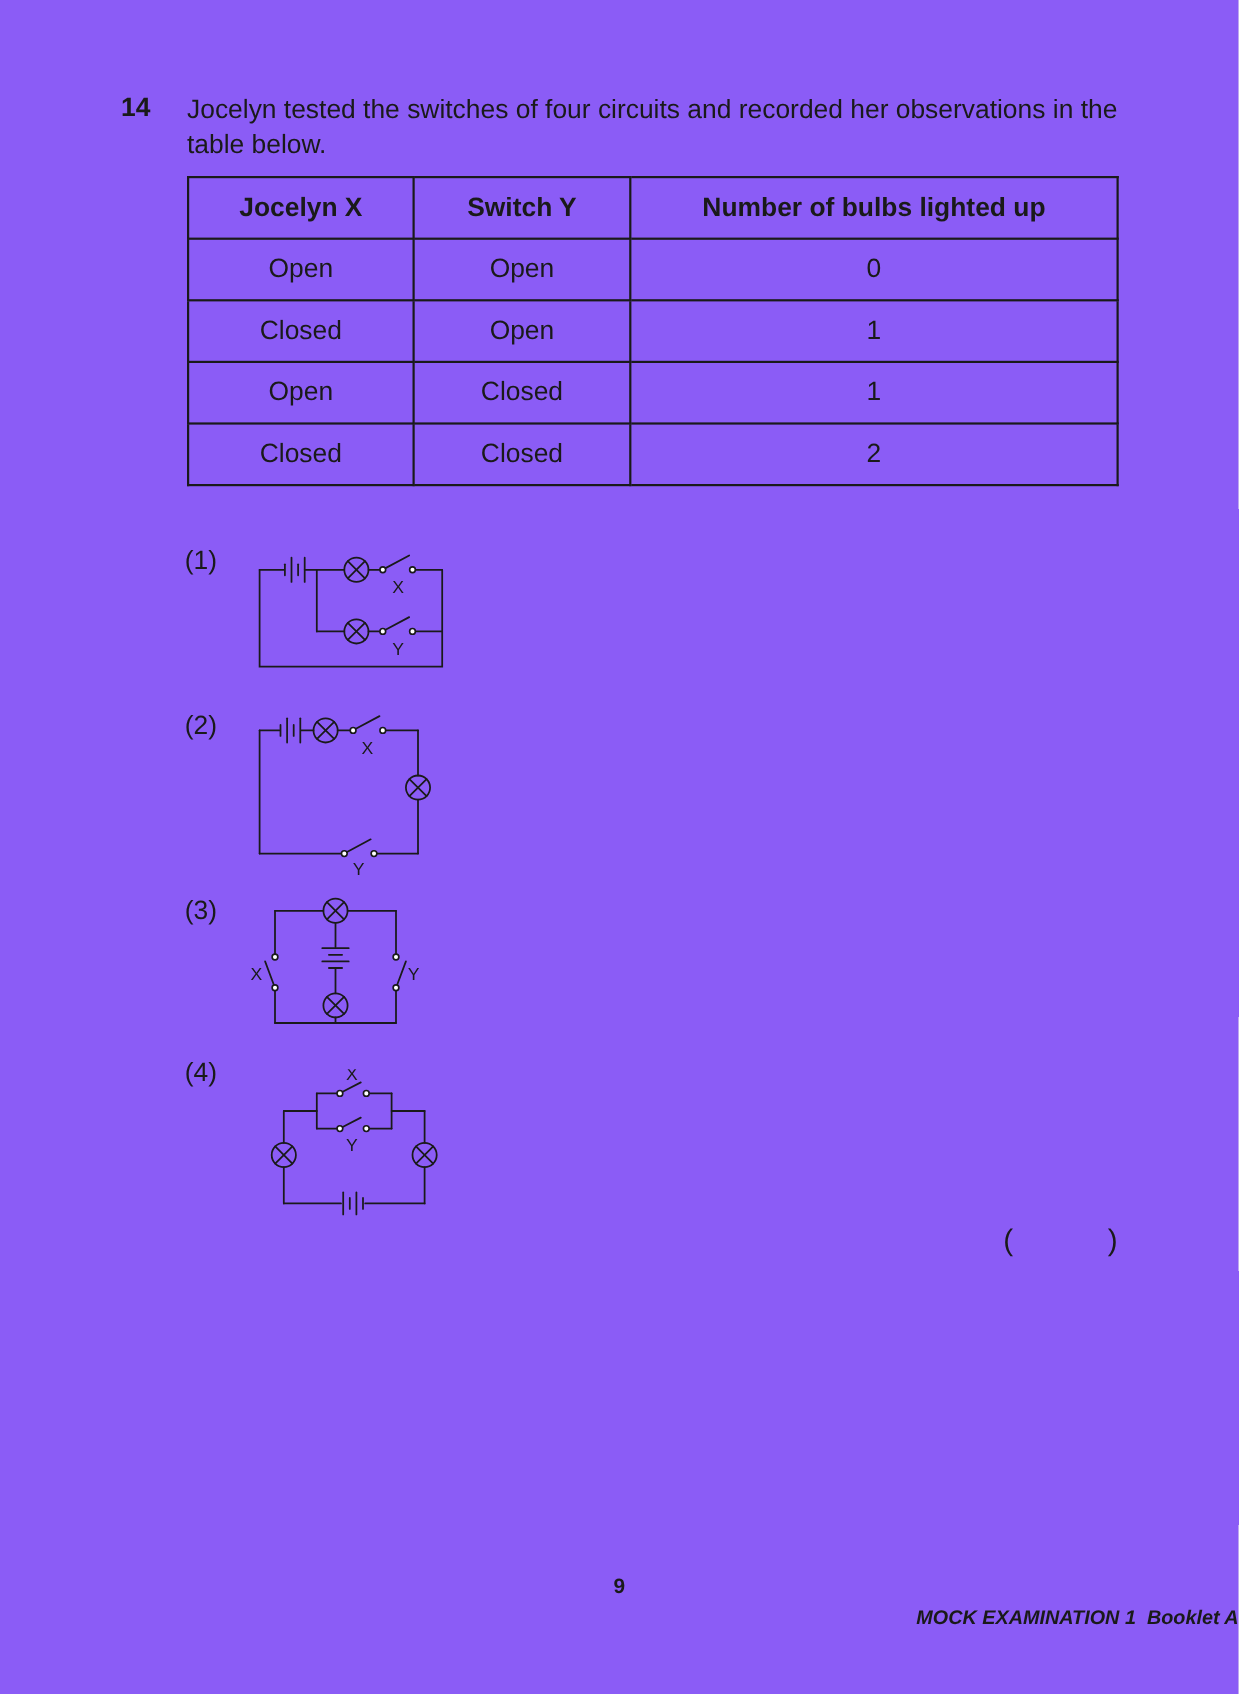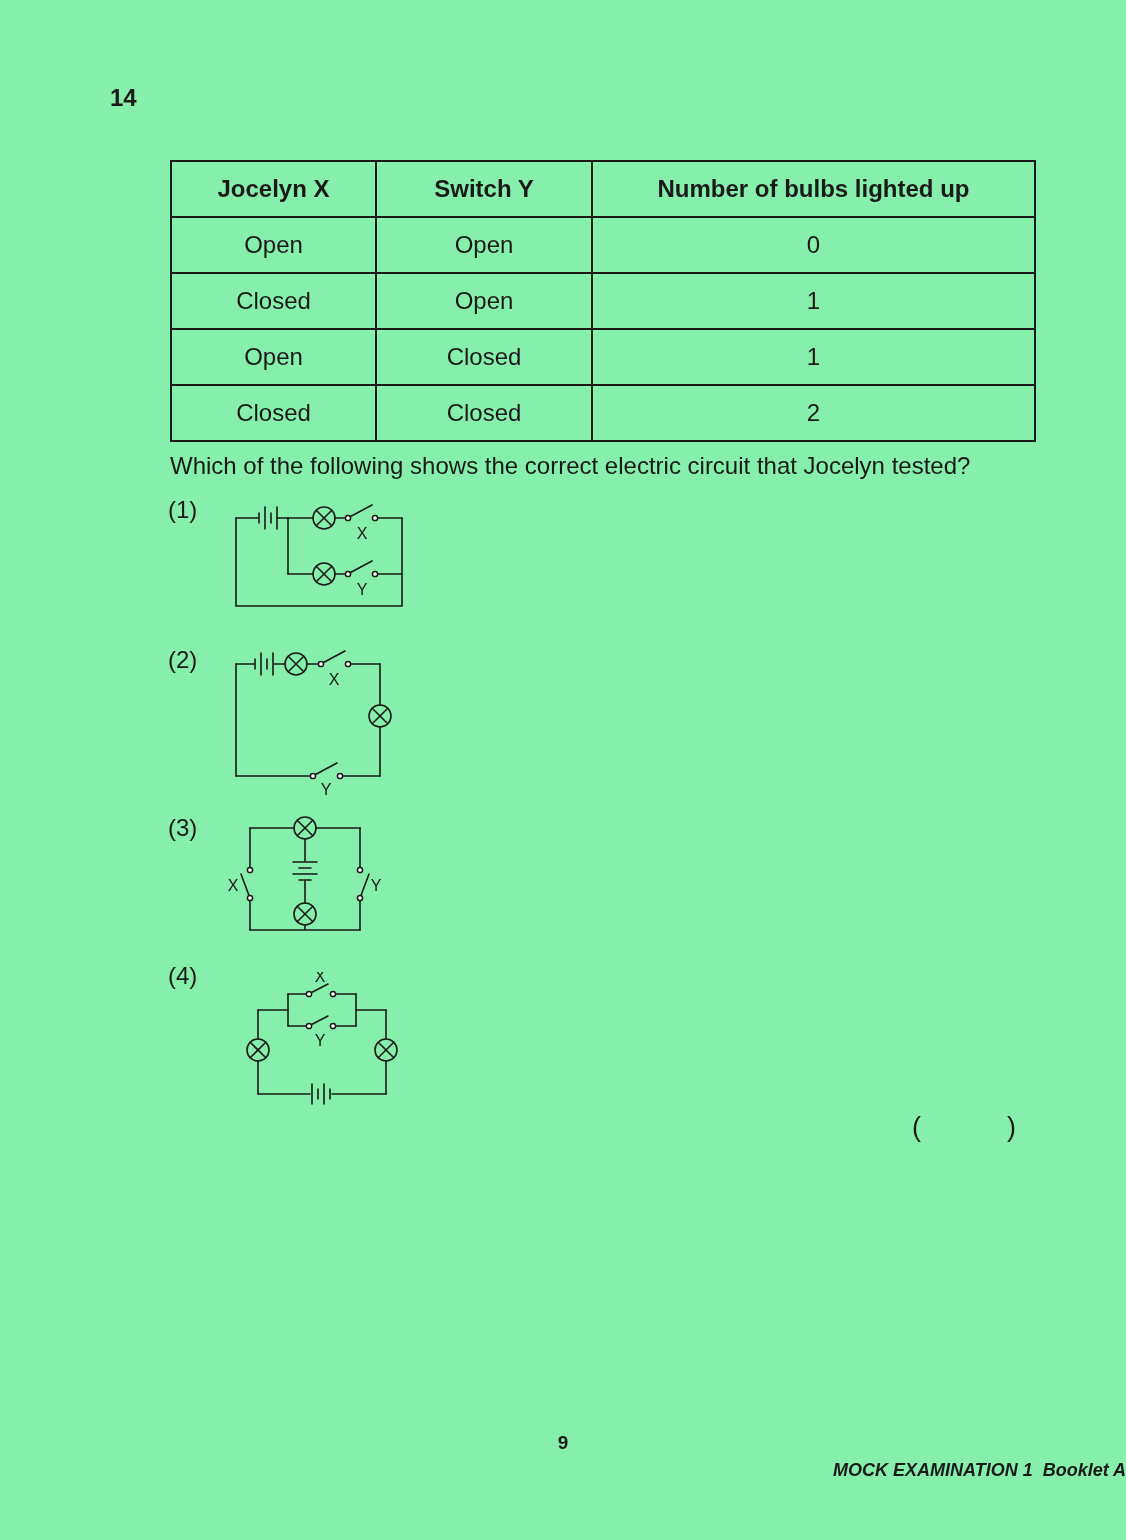--- a/index.html
+++ b/index.html
@@ -1,30 +1,30 @@
 <!DOCTYPE html>
 <html><head>
 <meta charset="utf-8">
 <style>
   * { margin:0; padding:0; box-sizing:border-box; }
   html,body { background:#e9e9e9; }
   .page {
-    position:relative; width:1126px; height:1540px; background:#86efac;
+    position:relative; width:1126px; height:1540px; background:#8b5cf6;
     margin:0 auto; font-family:"Liberation Sans", sans-serif; color:#1a1a1a;
     overflow:hidden;
   }
   .qnum { position:absolute; left:110px; top:84px; font-size:24px; font-weight:bold; }
   .qtext { position:absolute; left:170px; top:84px; width:868px; font-size:24px; line-height:1.34; }
   table.obs { position:absolute; left:170px; top:160px; border-collapse:collapse; }
   table.obs th, table.obs td {
     border:2px solid #1a1a1a; text-align:center; vertical-align:middle;
     font-size:24px; height:56px; font-family:"Liberation Sans", sans-serif;
   }
   table.obs th { font-weight:bold; }
-  .c1 { width:205px; } .c2 { width:216px; } .c3 { width:443px; }
+  .c1 { width:205px; } .c2 { width:197px; } .c3 { width:443px; }
   .prompt { position:absolute; left:170px; top:452px; width:920px; font-size:24px; }
   .opt-label { position:absolute; font-size:24px; }
   .circuit { position:absolute; }
   .wire { fill:none; stroke:#1a1a1a; stroke-width:1.6; stroke-linecap:round; }
   .contact { fill:#ffffff; stroke:#1a1a1a; stroke-width:1.5; }
   svg text { font-family:"Liberation Sans", sans-serif; font-size:16px; fill:#1a1a1a; stroke:none; }
   .answer { position:absolute; left:912px; top:1112px; width:104px; display:flex;
             justify-content:space-between; font-size:27px; }
   .footer-left { position:absolute; left:110px; top:1432px; font-family:"Liberation Serif", serif;
                  font-size:15px; line-height:1.3; }
@@ -32,20 +32,21 @@
                  font-size:19px; font-weight:bold; }
   .footer-booklet { position:absolute; left:0; top:1460px; width:1126px; text-align:right;
                     font-size:18px; font-weight:bold; font-style:italic; white-space:pre; }
 </style>
 </head>
 <body>
 
 <div class="page">
 
   <div class="qnum">14</div>
+  <div class="qtext">Jocelyn tested the switches of four circuits and recorded her observations in the table below.</div>
 
   <table class="obs">
     <tbody>
         <tr>
       <th class="c1">Jocelyn X</th>
       <th class="c2">Switch Y</th>
       <th class="c3">Number of bulbs lighted up</th>
     </tr>
     <tr>
       <td>Open</td>
@@ -63,21 +64,20 @@
       <td>1</td>
     </tr>
     <tr>
       <td>Closed</td>
       <td>Closed</td>
       <td>2</td>
     </tr>
   </tbody>
     </table>
 
-  <div class="prompt">Which of the following shows the correct electric circuit that Jocelyn tested?</div>
 
   <div class="opt-label" style="left:168px; top:496px;">(1)</div>
   <div class="circuit" style="left:224px; top:496px;">
     <svg width="190" height="122" viewBox="0 0 190 122">
       <g>
         <path class="wire" d="M12,22 V110 H178 V22"></path>
         <path class="wire" d="M12,22 H34"></path>
         <path class="wire" d="M53,22 H64"></path>
         <path class="wire" d="M64,22 V78"></path>
         <path class="wire" d="M64,22 H89"></path>

